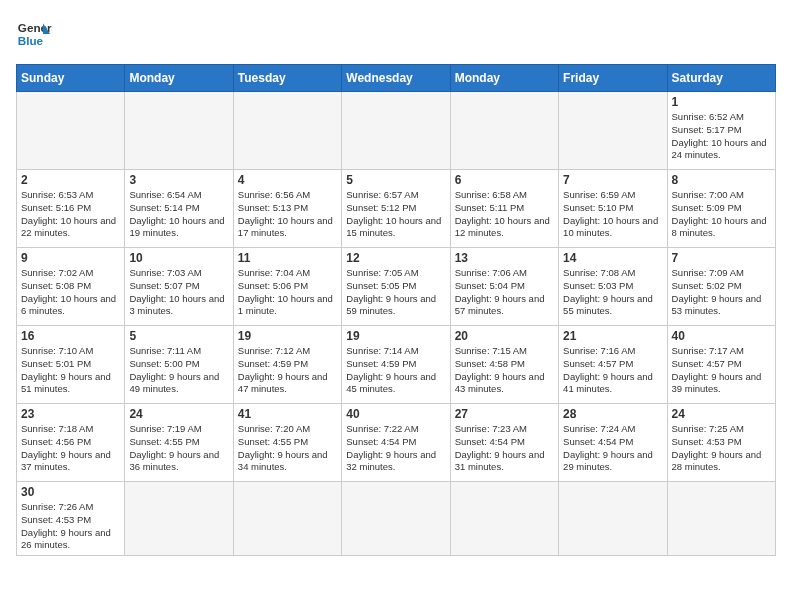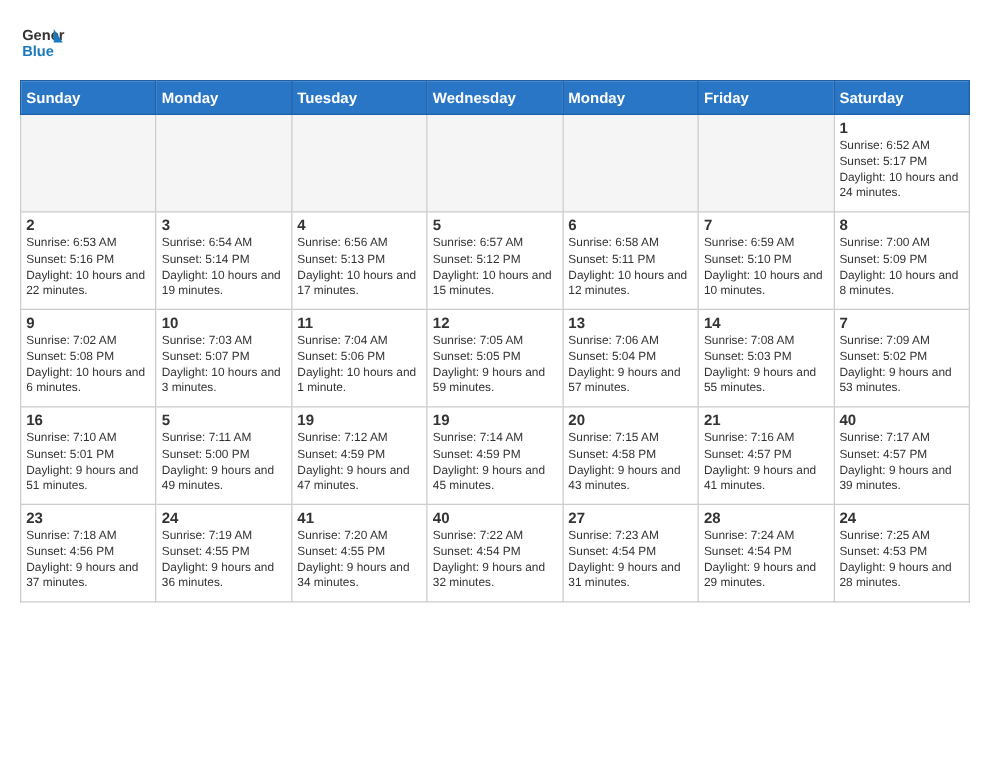--- a/index.html
+++ b/index.html
@@ -236,14 +236,26 @@
         </td>
         <td>
           <span class="day-num">28</span>
           <div class="day-info">Sunrise: 7:24 AM<br>Sunset: 4:54 PM<br>Daylight: 9 hours and 29 minutes.</div>
         </td>
         <td>
           <span class="day-num">24</span>
           <div class="day-info">Sunrise: 7:25 AM<br>Sunset: 4:53 PM<br>Daylight: 9 hours and 28 minutes.</div>
         </td>
       </tr>
+      <tr class="last-row">
+        <td>
+          <span class="day-num">30</span>
+          <div class="day-info">Sunrise: 7:26 AM<br>Sunset: 4:53 PM<br>Daylight: 9 hours and 26 minutes.</div>
+        </td>
+        <td class="empty"></td>
+        <td class="empty"></td>
+        <td class="empty"></td>
+        <td class="empty"></td>
+        <td class="empty"></td>
+        <td class="empty"></td>
+      </tr>
     </tbody>
 </table>
 
 </body></html>

